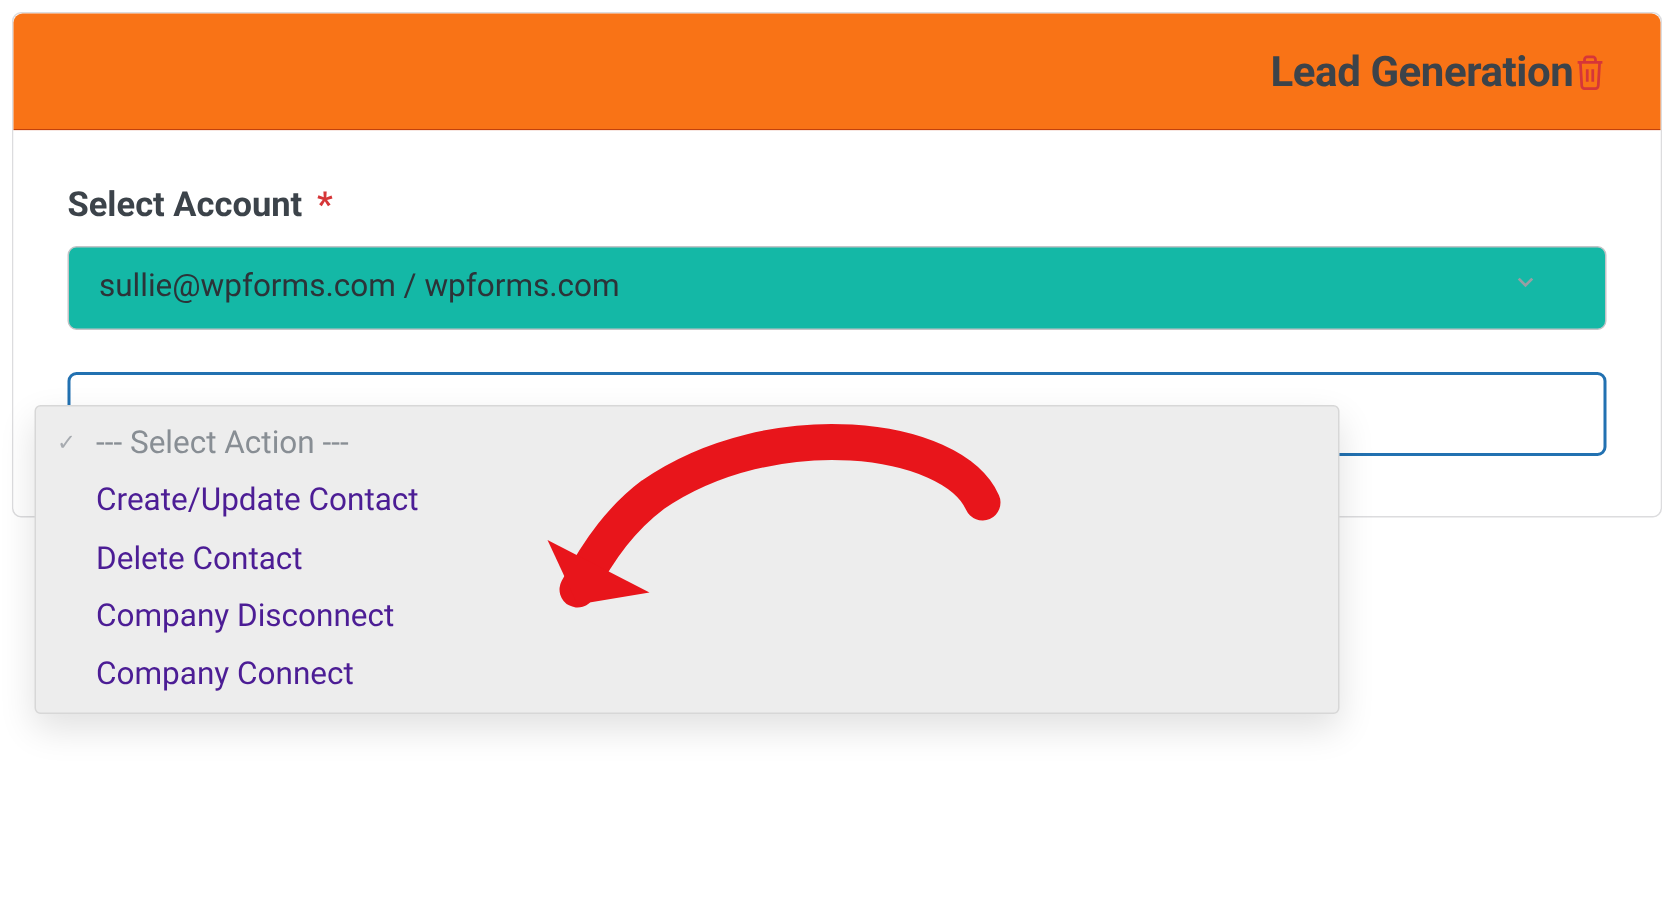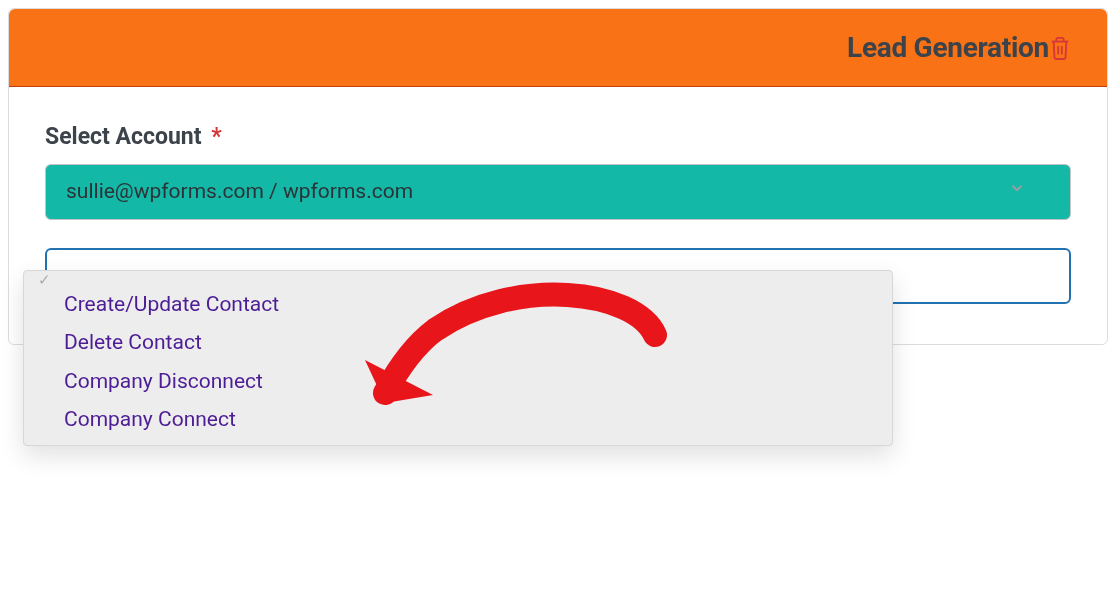--- a/index.html
+++ b/index.html
@@ -158,20 +158,21 @@
       </div>
     </div>
 
     <div class="field" style="margin-bottom:0;">
       <div class="action-wrap">
         <div class="select-open-border"></div>
 
         <div class="dropdown">
           <div class="dropdown-item placeholder">
             <span class="checkmark">✓</span>
+            <span>--- Select Action ---</span>
           </div>
           <div class="dropdown-item">
             <span>Create/Update Contact</span>
           </div>
           <div class="dropdown-item">
             <span>Delete Contact</span>
           </div>
           <div class="dropdown-item">
             <span>Company Disconnect</span>
           </div>

